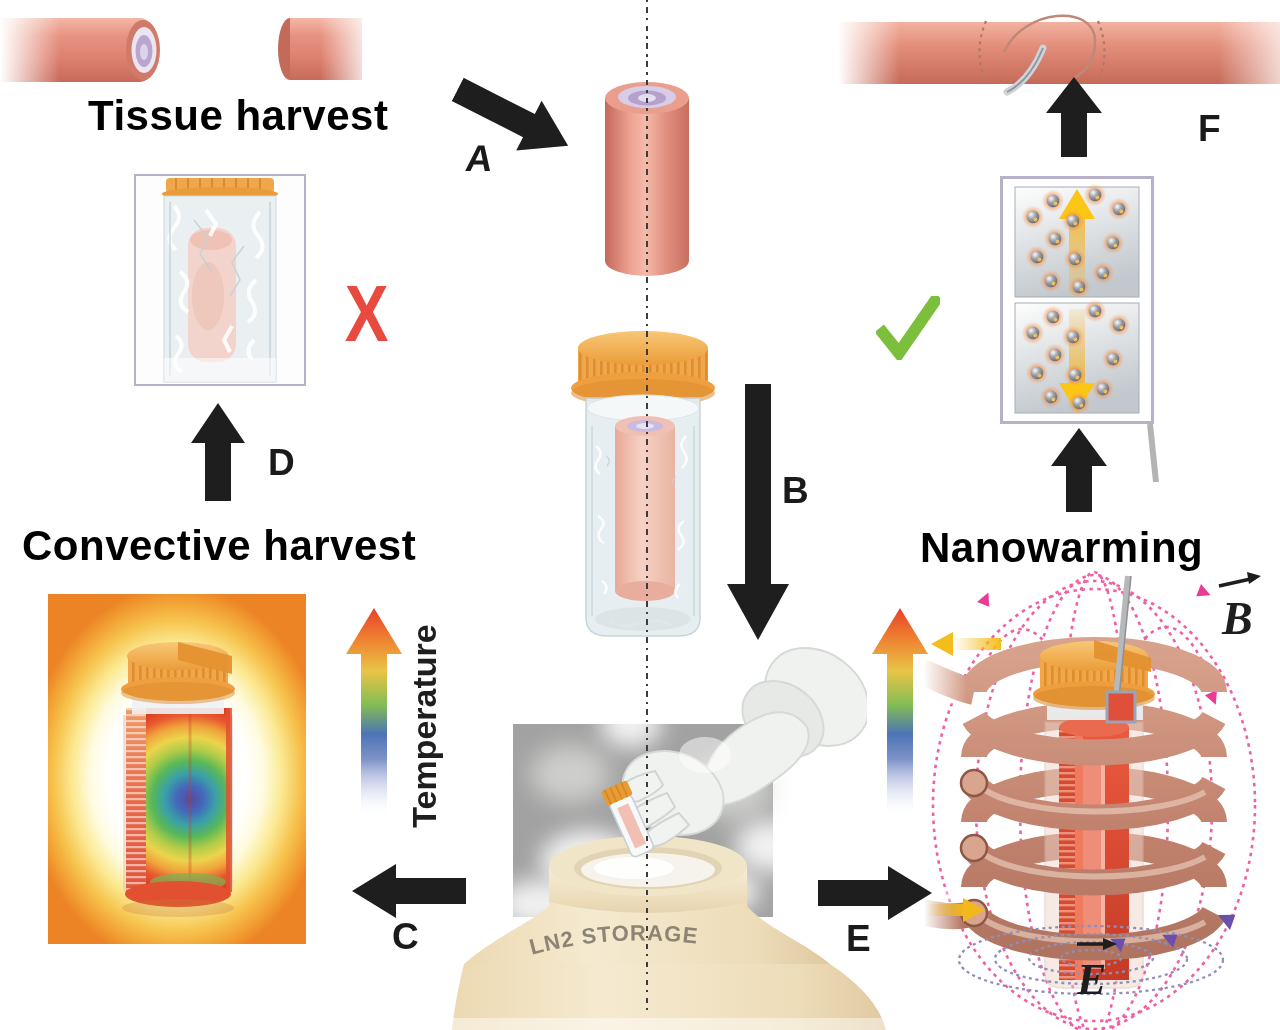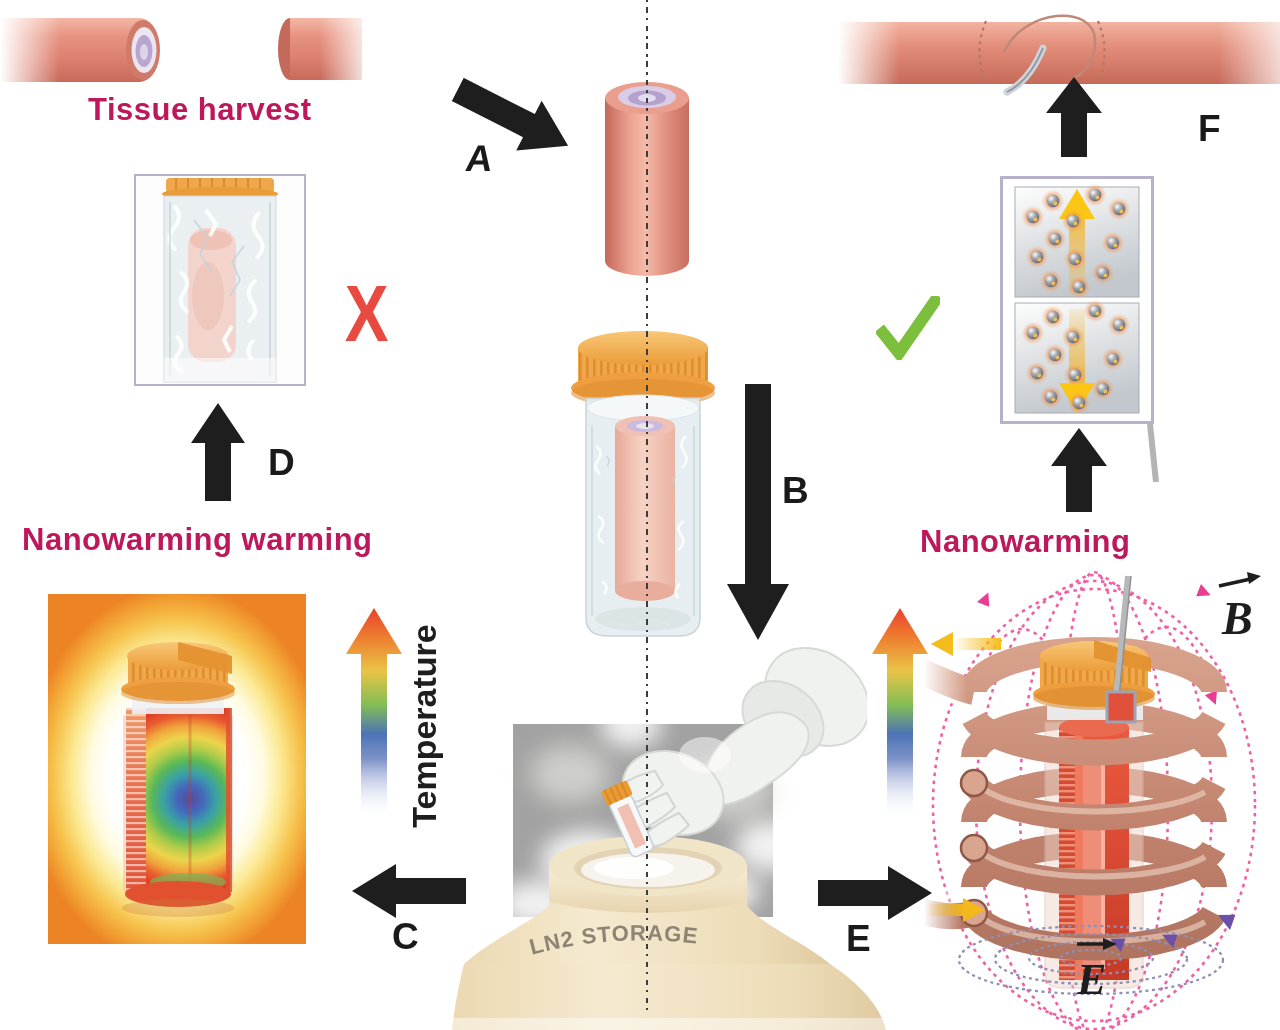--- a/index.html
+++ b/index.html
@@ -1,19 +1,19 @@
 <!DOCTYPE html>
 <html><head>
 <meta charset="utf-8">
 <style>
   html,body{margin:0;padding:0;background:#ffffff;}
   #stage{position:relative;width:1280px;height:1030px;background:#ffffff;overflow:hidden;
          font-family:"Liberation Sans",sans-serif;}
   .abs{position:absolute;}
-  .title{font-weight:bold;font-size:31px;color:#be185d;letter-spacing:.5px;white-space:nowrap;z-index:20;}
+  .title{font-weight:bold;font-size:42px;color:#000000;letter-spacing:.5px;white-space:nowrap;z-index:20;}
   .step{font-weight:bold;font-size:37px;color:#1a1a1a;z-index:25;line-height:1;}
   #centerline{left:646px;top:0;width:2px;height:1014px;z-index:30;
     background:repeating-linear-gradient(to bottom,#3c3c3c 0 2.5px,transparent 2.5px 7.5px,#3c3c3c 7.5px 13px,transparent 13px 18px);}
   #graysq{left:513px;top:724px;width:260px;height:193px;background:#a2a2a2;z-index:1;}
   .fog{border-radius:50%;background:rgba(255,255,255,.85);filter:blur(11px);z-index:4;}
   .fogdark{border-radius:50%;background:rgba(225,225,222,.7);filter:blur(12px);z-index:2;}
   #fail-x{left:340px;top:274px;font-weight:bold;font-size:80px;color:#e84a40;
           transform:scaleX(.82);line-height:1;z-index:20;}
   #temp-label-left{left:303px;top:703px;width:250px;height:46px;text-align:center;
      font-weight:bold;font-size:34px;color:#1e1e1e;transform:rotate(-90deg);z-index:20;white-space:nowrap;}
@@ -172,21 +172,21 @@
       <rect x="28" y="182" width="112" height="24" fill="#ffffff" opacity=".5"></rect>
     </svg>
   </div>
   <div id="fail-x" class="abs">X</div>
 
   <svg class="abs" style="left:191px;top:403px" width="54" height="98" viewBox="0 0 54 98">
     <polygon points="27,0 0,40 14,40 14,98 40,98 40,40 54,40" fill="#1e1e1e"></polygon>
   </svg>
   <div class="abs step" style="left:268px;top:444px">D</div>
 
-  <div class="abs title" style="left:22px;top:522px">Nanowarming warming</div>
+  <div class="abs title" style="left:22px;top:522px">Convective harvest</div>
 
   <div class="abs" style="left:48px;top:594px;width:258px;height:350px;z-index:5;
        background:radial-gradient(ellipse 150px 190px at 50% 52%, #ffffff 0%, #ffffff 46%, #fffbe0 58%, #fbe992 70%, #f6c44e 82%, #f2a133 92%, #ec8426 100%);">
     <svg width="258" height="350" viewBox="0 0 258 350">
       <defs>
         <radialGradient id="rainbow" cx="0" cy="0" r="95" gradientUnits="userSpaceOnUse" gradientTransform="translate(142,205)">
           <stop offset="0" stop-color="#5a4898"></stop>
             <stop offset=".14" stop-color="#4468bc"></stop>
           <stop offset=".27" stop-color="#3aa0a8"></stop>
             <stop offset=".40" stop-color="#58b858"></stop>

